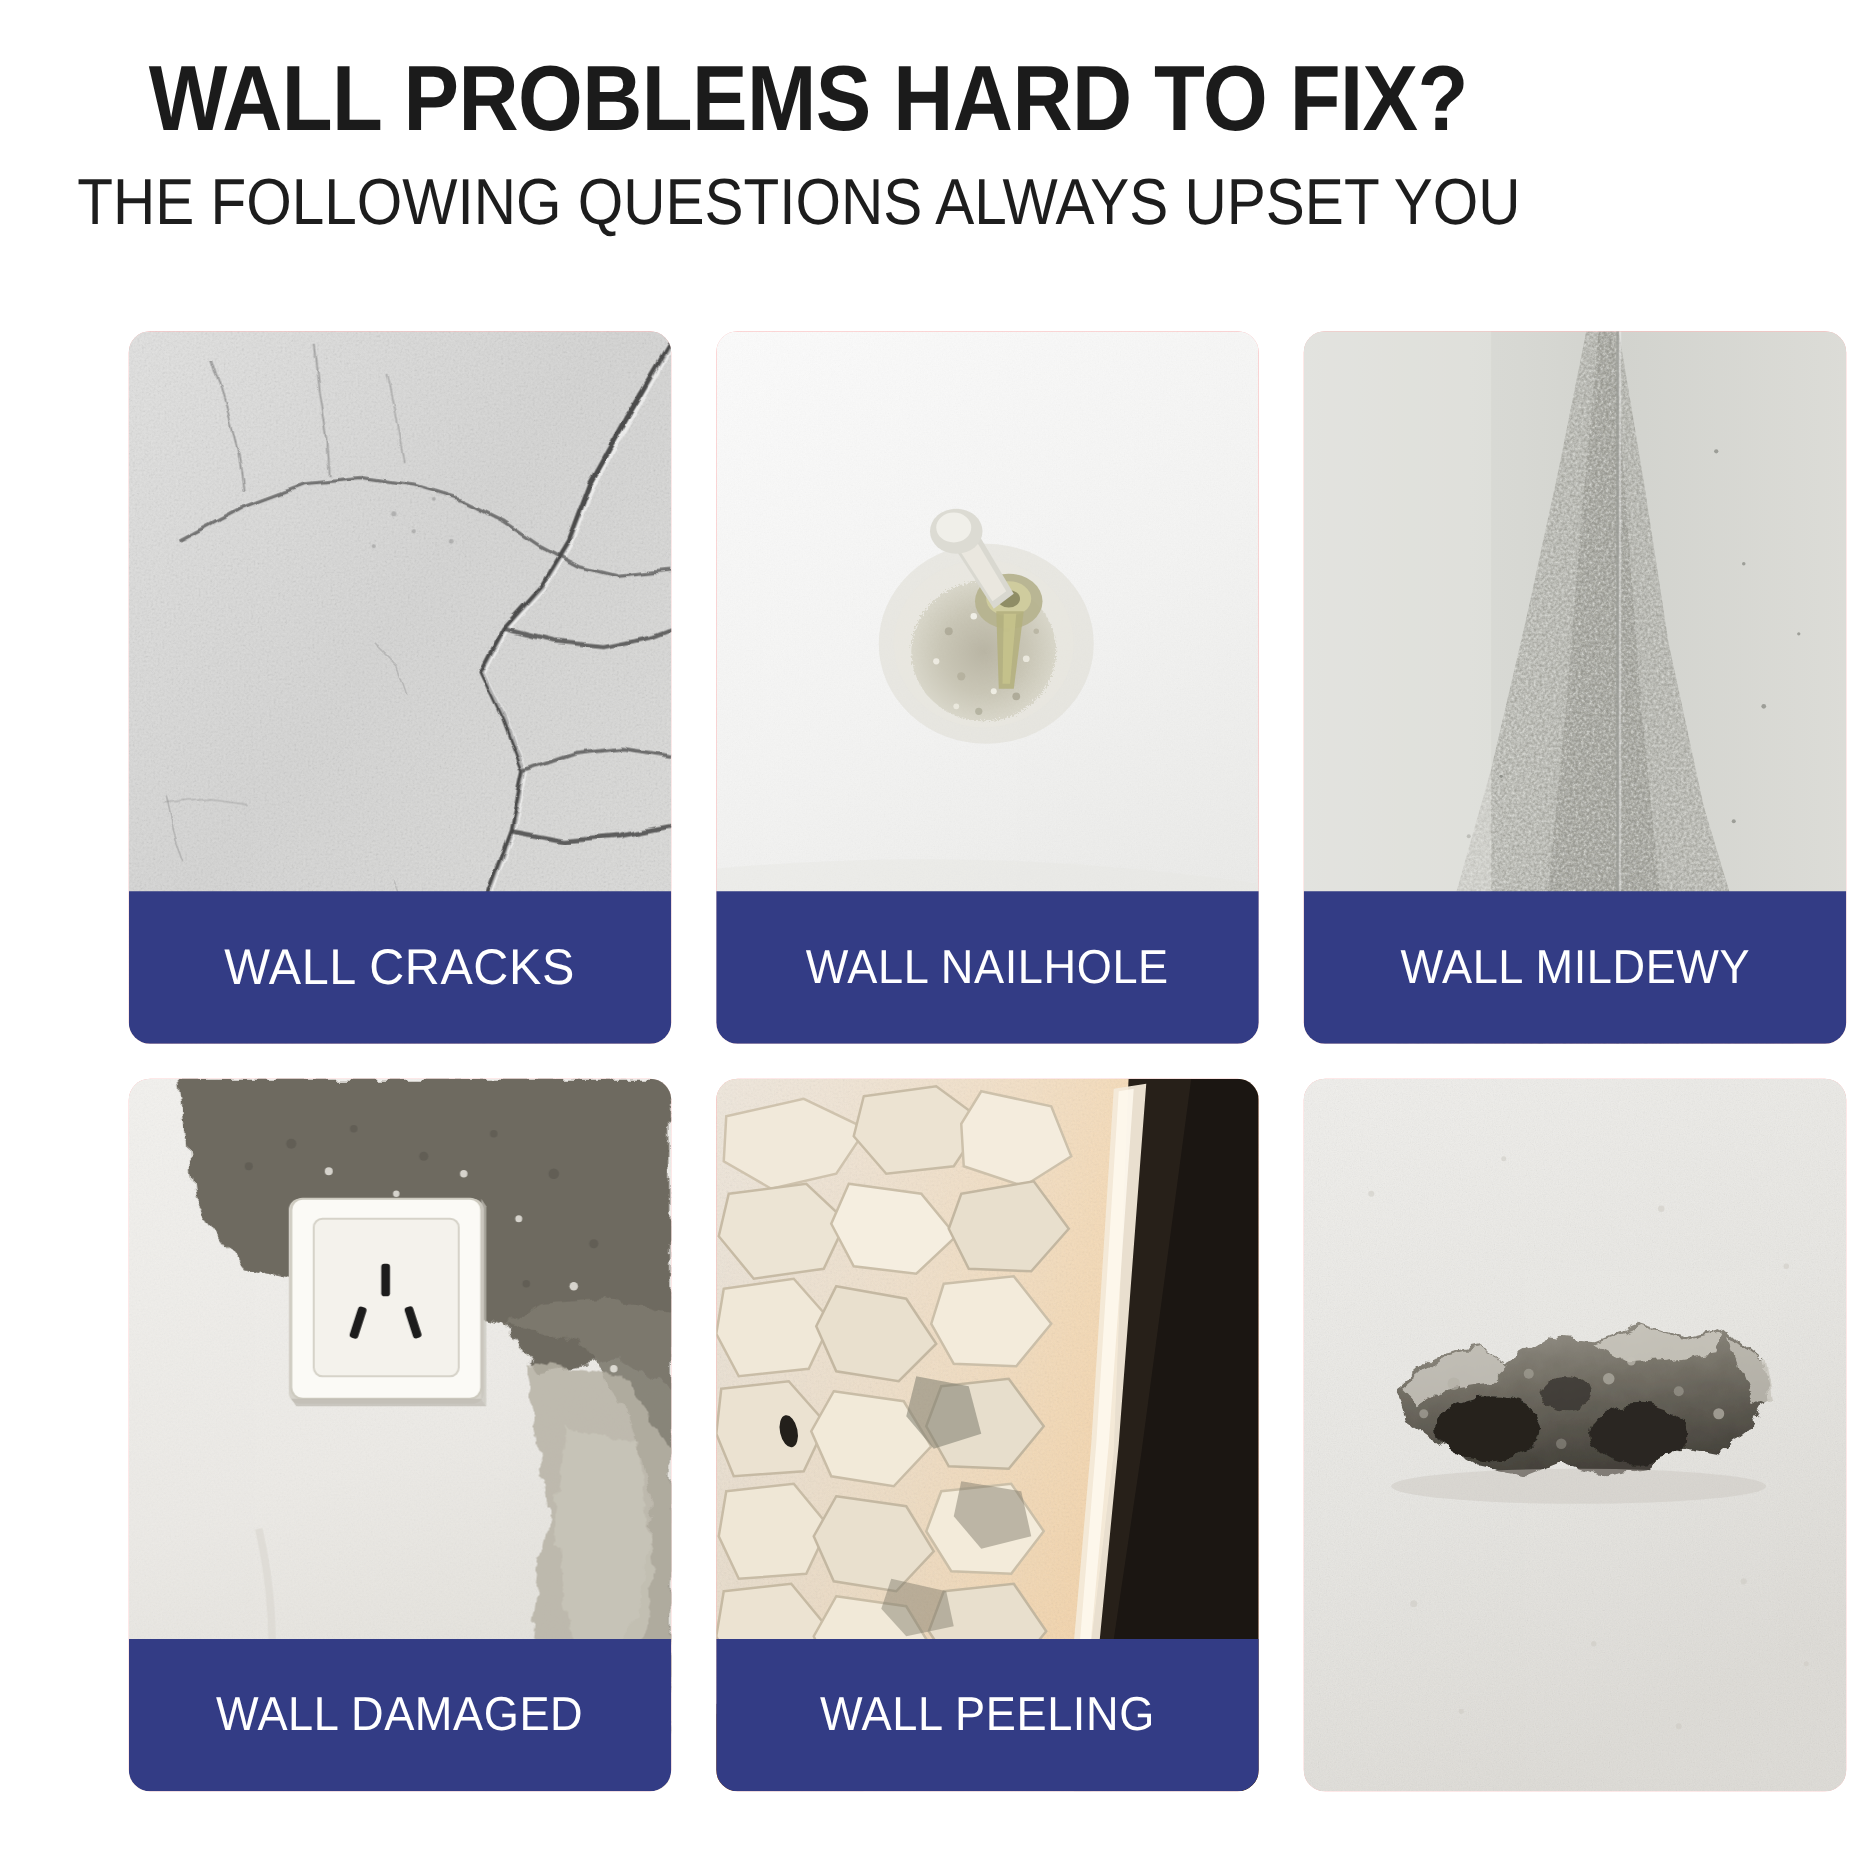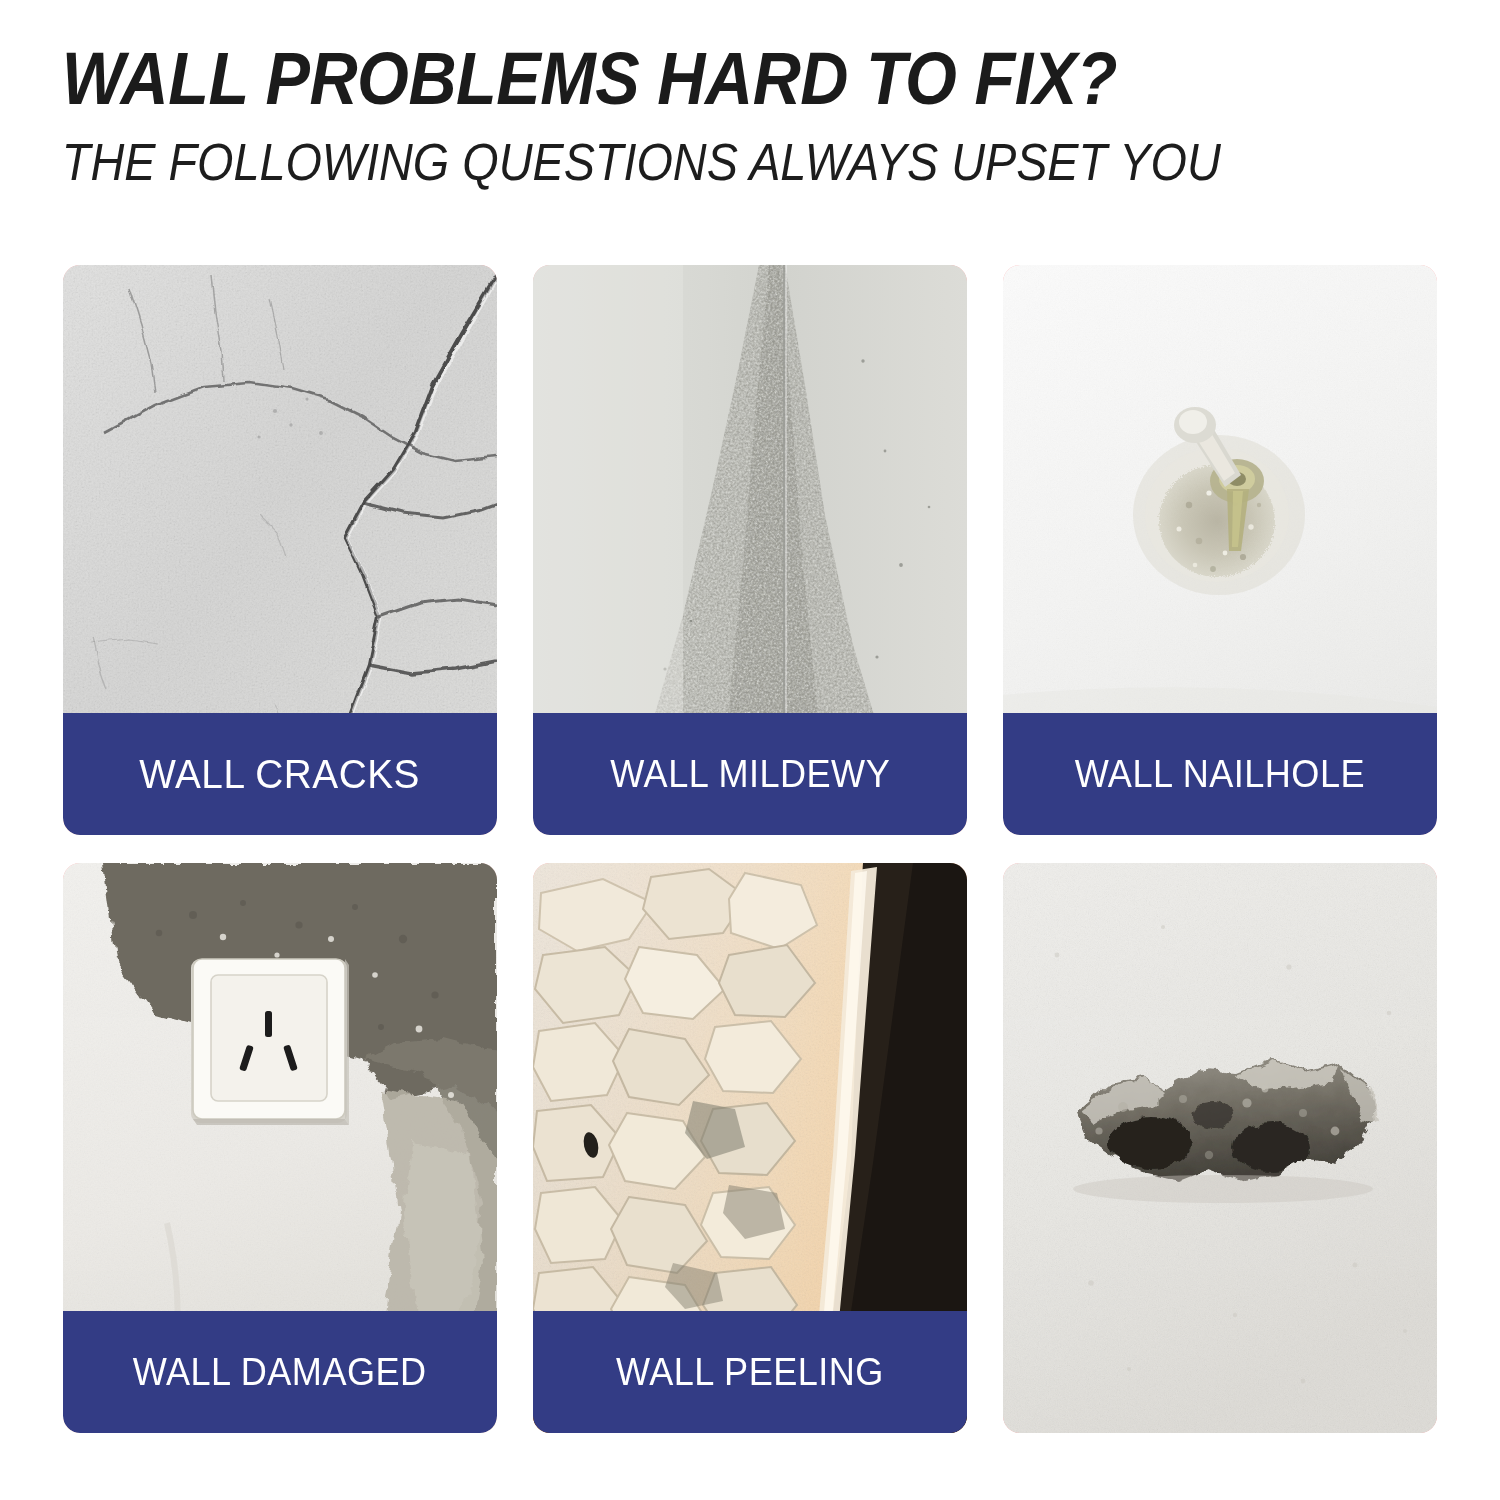--- a/index.html
+++ b/index.html
@@ -9,21 +9,21 @@
     font-family: "Liberation Sans", sans-serif;
     overflow: hidden;
   }
   #page {
     position: relative;
     width: 1500px; height: 1500px;
     background: #ffffff;
   }
 
   
-  .header { position: absolute; left: 0; top: 0; width: 1236px; text-align: left; font-style: italic; }
+  .header { position: absolute; left: 0; top: 0; width: 1236px; text-align: right; }
   .title {
     margin: 0;
     padding-top: 42px;
     font-size: 74px;
     line-height: 1.0;
     font-weight: 700;
     letter-spacing: -0.5px;
     color: #1b1b1b;
     transform: scaleX(0.90);
     transform-origin: center top;
@@ -52,20 +52,21 @@
     grid-template-rows: repeat(2, 570px);
     column-gap: 36px;
     row-gap: 28px;
   }
   .card {
     position: relative;
     width: 434px; height: 570px;
     border-radius: 17px;
     overflow: hidden;
     background: #fca5a5;
+    margin-left: 40px;
   }
   .photo {
     position: absolute;
     left: 0; top: 0;
     width: 434px; height: 570px;
     overflow: hidden;
   }
   .photo svg { display: block; width: 434px; height: 570px; }
 
   .label {
@@ -152,20 +153,91 @@
               <circle cx="196" cy="172" r="1.6"></circle>
             <circle cx="258" cy="168" r="1.9"></circle>
               <circle cx="178" cy="520" r="1.6"></circle>
             <circle cx="62" cy="452" r="1.5"></circle>
               <circle cx="118" cy="486" r="1.4"></circle>
           </g>
         </svg>
       </div>
       <div class="label">
         <span class="label-text">WALL CRACKS</span>
+      </div>
+    </div>
+
+    <div class="card">
+      <div class="photo">
+        <svg viewBox="0 0 434 570" preserveAspectRatio="none">
+          <defs>
+            <linearGradient id="nhBg" x1="0" y1="0" x2="0.4" y2="1">
+              <stop offset="0%" stop-color="#fbfbfb"></stop>
+              <stop offset="55%" stop-color="#f4f4f3"></stop>
+              <stop offset="100%" stop-color="#ebebe9"></stop>
+            </linearGradient>
+            <radialGradient id="nhHole" cx="50%" cy="50%" r="50%">
+              <stop offset="0%" stop-color="#b9b5a4"></stop>
+              <stop offset="60%" stop-color="#c9c6b6"></stop>
+              <stop offset="100%" stop-color="#d8d6c9"></stop>
+            </radialGradient>
+            <filter id="nhTex" x="0" y="0" width="100%" height="100%">
+              <feTurbulence type="fractalNoise" baseFrequency="0.9" numOctaves="3" seed="11" result="n"></feTurbulence>
+              <feColorMatrix in="n" type="saturate" values="0"></feColorMatrix>
+              <feComponentTransfer>
+                  <feFuncA type="linear" slope="0.10"></feFuncA>
+                </feComponentTransfer>
+            </filter>
+            <filter id="nhGrain" x="-10%" y="-10%" width="120%" height="120%">
+              <feTurbulence type="fractalNoise" baseFrequency="0.7" numOctaves="4" seed="5" result="g"></feTurbulence>
+              <feDisplacementMap in="SourceGraphic" in2="g" scale="5"></feDisplacementMap>
+            </filter>
+          </defs>
+          <rect width="434" height="570" fill="url(#nhBg)"></rect>
+          <rect width="434" height="570" filter="url(#nhTex)" opacity="0.7"></rect>
+
+          <ellipse cx="216" cy="250" rx="86" ry="80" fill="#dedcd4" opacity="0.55"></ellipse>
+          <ellipse cx="214" cy="250" rx="72" ry="67" fill="#e9e7df" opacity="0.5"></ellipse>
+
+          <g filter="url(#nhGrain)">
+            <ellipse cx="214" cy="256" rx="58" ry="56" fill="url(#nhHole)"></ellipse>
+          </g>
+
+          <g opacity="0.75">
+            <circle cx="186" cy="240" r="3.2" fill="#a8a492"></circle>
+              <circle cx="206" cy="228" r="2.6" fill="#fdfdf7"></circle>
+            <circle cx="232" cy="238" r="3.0" fill="#9e9a87"></circle>
+              <circle cx="248" cy="262" r="2.7" fill="#f5f3ea"></circle>
+            <circle cx="196" cy="276" r="3.3" fill="#b1ad9a"></circle>
+              <circle cx="222" cy="288" r="2.4" fill="#fbfaf2"></circle>
+            <circle cx="240" cy="292" r="3.1" fill="#a5a18e"></circle>
+              <circle cx="176" cy="264" r="2.5" fill="#f8f6ee"></circle>
+            <circle cx="210" cy="304" r="2.9" fill="#acab97"></circle>
+              <circle cx="256" cy="240" r="2.2" fill="#b4b09d"></circle>
+            <circle cx="192" cy="300" r="2.3" fill="#f2f0e6"></circle>
+              <circle cx="234" cy="216" r="2.1" fill="#c0bca9"></circle>
+          </g>
+
+          <ellipse cx="234" cy="216" rx="27" ry="22" fill="#b6b38f" opacity="0.95"></ellipse>
+          <ellipse cx="234" cy="214" rx="18" ry="14" fill="#cfcc9e"></ellipse>
+          <ellipse cx="234" cy="214" rx="9" ry="7" fill="#8f8d66"></ellipse>
+
+          <path d="M224 224 L246 224 L238 286 L226 286 Z" fill="#b4b07e" opacity="0.9"></path>
+          <path d="M230 226 L240 226 L235 282 L229 282 Z" fill="#cbc78f" opacity="0.7"></path>
+
+          <path d="M186 166 L206 156 L238 210 L222 222 Z" fill="#d9d8d0"></path>
+          <path d="M190 168 L204 161 L232 208 L221 216 Z" fill="#eceae2" opacity="0.85"></path>
+          <ellipse cx="192" cy="160" rx="21" ry="18" fill="#dcdbd3"></ellipse>
+          <ellipse cx="190" cy="157" rx="14" ry="12" fill="#f0efe9"></ellipse>
+
+          <path d="M0 430 Q217 410 434 442 L434 570 L0 570 Z" fill="#e6e6e3" opacity="0.45"></path>
+        </svg>
+      </div>
+      <div class="label">
+        <span class="label-text long">WALL NAILHOLE</span>
       </div>
     </div>
 
     <div class="card">
       <div class="photo">
         <svg viewBox="0 0 434 570" preserveAspectRatio="none">
           <defs>
             <linearGradient id="mdBg" x1="0" y1="0" x2="1" y2="0">
               <stop offset="0%" stop-color="#dfe0dc"></stop>
               <stop offset="40%" stop-color="#d7d8d3"></stop>
@@ -222,91 +294,20 @@
       </div>
       <div class="label">
         <span class="label-text long">WALL MILDEWY</span>
       </div>
     </div>
 
     <div class="card">
       <div class="photo">
         <svg viewBox="0 0 434 570" preserveAspectRatio="none">
           <defs>
-            <linearGradient id="nhBg" x1="0" y1="0" x2="0.4" y2="1">
-              <stop offset="0%" stop-color="#fbfbfb"></stop>
-              <stop offset="55%" stop-color="#f4f4f3"></stop>
-              <stop offset="100%" stop-color="#ebebe9"></stop>
-            </linearGradient>
-            <radialGradient id="nhHole" cx="50%" cy="50%" r="50%">
-              <stop offset="0%" stop-color="#b9b5a4"></stop>
-              <stop offset="60%" stop-color="#c9c6b6"></stop>
-              <stop offset="100%" stop-color="#d8d6c9"></stop>
-            </radialGradient>
-            <filter id="nhTex" x="0" y="0" width="100%" height="100%">
-              <feTurbulence type="fractalNoise" baseFrequency="0.9" numOctaves="3" seed="11" result="n"></feTurbulence>
-              <feColorMatrix in="n" type="saturate" values="0"></feColorMatrix>
-              <feComponentTransfer>
-                  <feFuncA type="linear" slope="0.10"></feFuncA>
-                </feComponentTransfer>
-            </filter>
-            <filter id="nhGrain" x="-10%" y="-10%" width="120%" height="120%">
-              <feTurbulence type="fractalNoise" baseFrequency="0.7" numOctaves="4" seed="5" result="g"></feTurbulence>
-              <feDisplacementMap in="SourceGraphic" in2="g" scale="5"></feDisplacementMap>
-            </filter>
-          </defs>
-          <rect width="434" height="570" fill="url(#nhBg)"></rect>
-          <rect width="434" height="570" filter="url(#nhTex)" opacity="0.7"></rect>
-
-          <ellipse cx="216" cy="250" rx="86" ry="80" fill="#dedcd4" opacity="0.55"></ellipse>
-          <ellipse cx="214" cy="250" rx="72" ry="67" fill="#e9e7df" opacity="0.5"></ellipse>
-
-          <g filter="url(#nhGrain)">
-            <ellipse cx="214" cy="256" rx="58" ry="56" fill="url(#nhHole)"></ellipse>
-          </g>
-
-          <g opacity="0.75">
-            <circle cx="186" cy="240" r="3.2" fill="#a8a492"></circle>
-              <circle cx="206" cy="228" r="2.6" fill="#fdfdf7"></circle>
-            <circle cx="232" cy="238" r="3.0" fill="#9e9a87"></circle>
-              <circle cx="248" cy="262" r="2.7" fill="#f5f3ea"></circle>
-            <circle cx="196" cy="276" r="3.3" fill="#b1ad9a"></circle>
-              <circle cx="222" cy="288" r="2.4" fill="#fbfaf2"></circle>
-            <circle cx="240" cy="292" r="3.1" fill="#a5a18e"></circle>
-              <circle cx="176" cy="264" r="2.5" fill="#f8f6ee"></circle>
-            <circle cx="210" cy="304" r="2.9" fill="#acab97"></circle>
-              <circle cx="256" cy="240" r="2.2" fill="#b4b09d"></circle>
-            <circle cx="192" cy="300" r="2.3" fill="#f2f0e6"></circle>
-              <circle cx="234" cy="216" r="2.1" fill="#c0bca9"></circle>
-          </g>
-
-          <ellipse cx="234" cy="216" rx="27" ry="22" fill="#b6b38f" opacity="0.95"></ellipse>
-          <ellipse cx="234" cy="214" rx="18" ry="14" fill="#cfcc9e"></ellipse>
-          <ellipse cx="234" cy="214" rx="9" ry="7" fill="#8f8d66"></ellipse>
-
-          <path d="M224 224 L246 224 L238 286 L226 286 Z" fill="#b4b07e" opacity="0.9"></path>
-          <path d="M230 226 L240 226 L235 282 L229 282 Z" fill="#cbc78f" opacity="0.7"></path>
-
-          <path d="M186 166 L206 156 L238 210 L222 222 Z" fill="#d9d8d0"></path>
-          <path d="M190 168 L204 161 L232 208 L221 216 Z" fill="#eceae2" opacity="0.85"></path>
-          <ellipse cx="192" cy="160" rx="21" ry="18" fill="#dcdbd3"></ellipse>
-          <ellipse cx="190" cy="157" rx="14" ry="12" fill="#f0efe9"></ellipse>
-
-          <path d="M0 430 Q217 410 434 442 L434 570 L0 570 Z" fill="#e6e6e3" opacity="0.45"></path>
-        </svg>
-      </div>
-      <div class="label">
-        <span class="label-text long">WALL NAILHOLE</span>
-      </div>
-    </div>
-
-    <div class="card">
-      <div class="photo">
-        <svg viewBox="0 0 434 570" preserveAspectRatio="none">
-          <defs>
             <linearGradient id="dmBg" x1="0" y1="0" x2="0.3" y2="1">
               <stop offset="0%" stop-color="#f2f1ee"></stop>
               <stop offset="60%" stop-color="#eceae6"></stop>
               <stop offset="100%" stop-color="#e2e0da"></stop>
             </linearGradient>
             <filter id="dmTex" x="0" y="0" width="100%" height="100%">
               <feTurbulence type="fractalNoise" baseFrequency="0.7" numOctaves="3" seed="31" result="n"></feTurbulence>
               <feColorMatrix in="n" type="saturate" values="0"></feColorMatrix>
               <feComponentTransfer>
                   <feFuncA type="linear" slope="0.12"></feFuncA>

